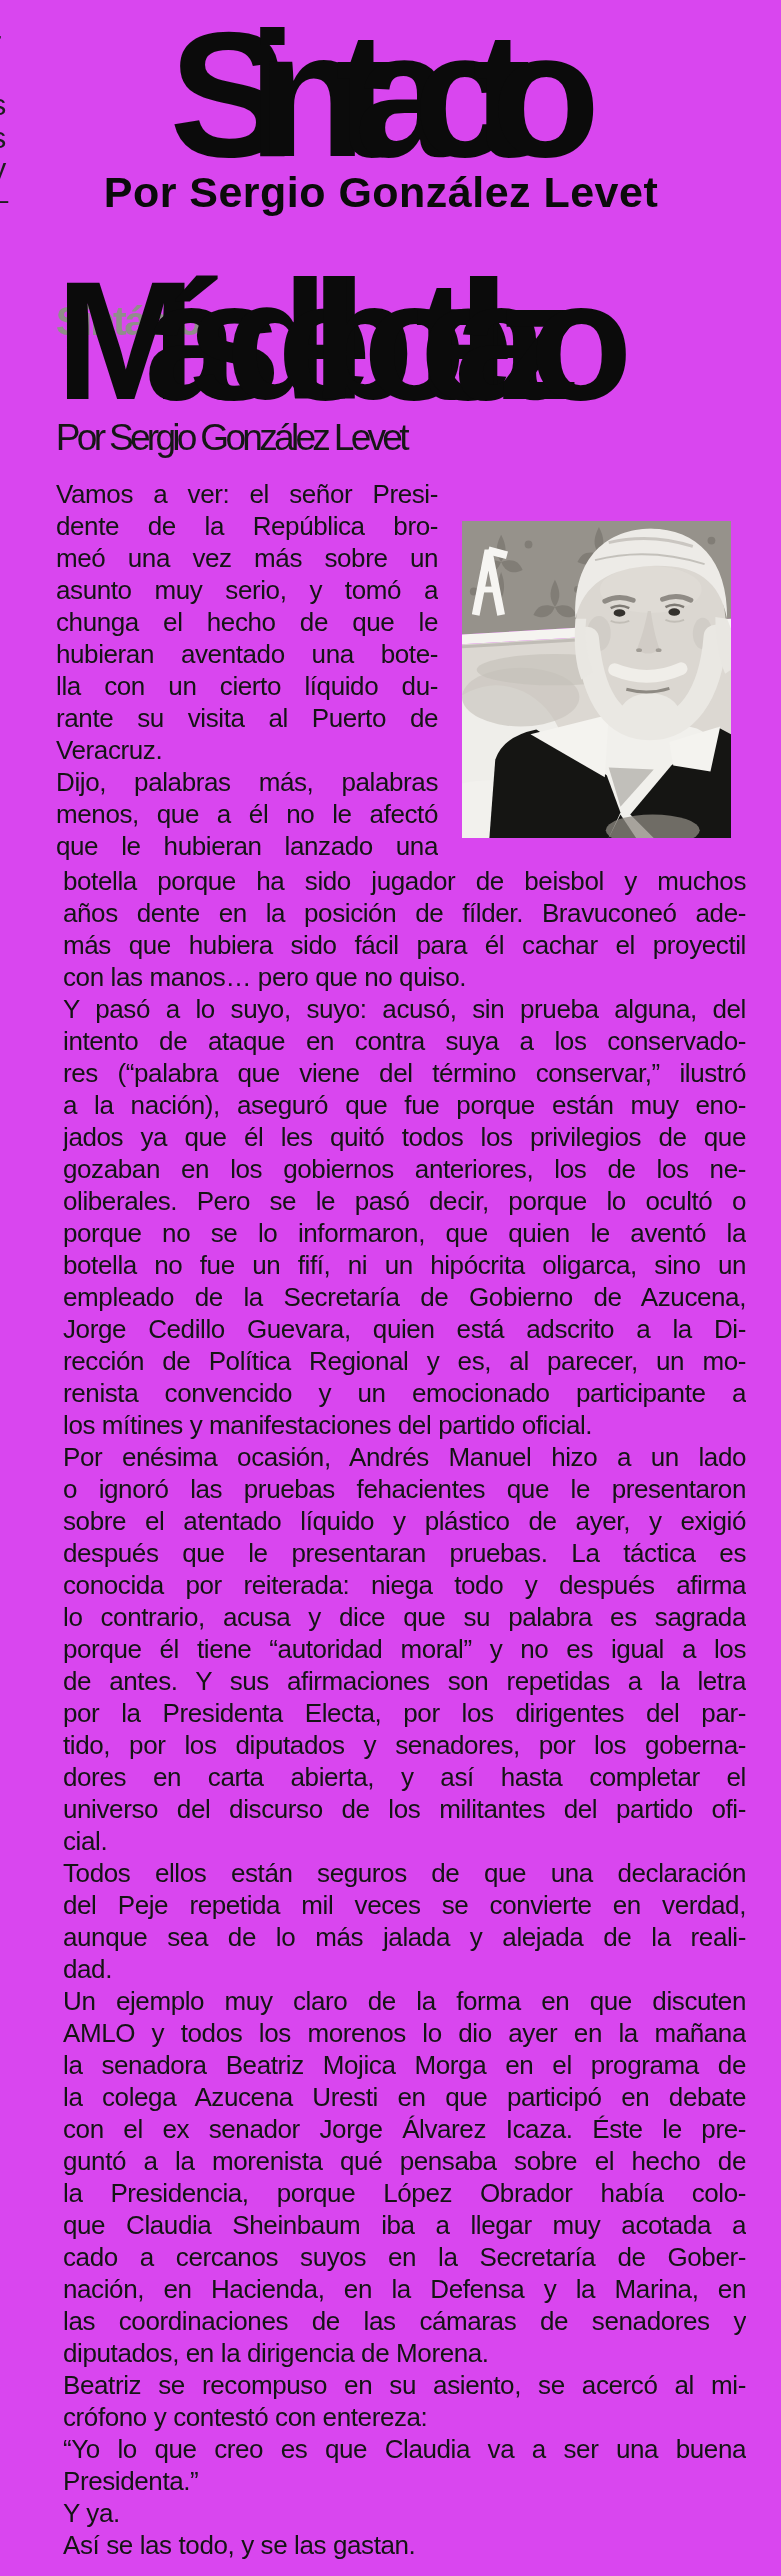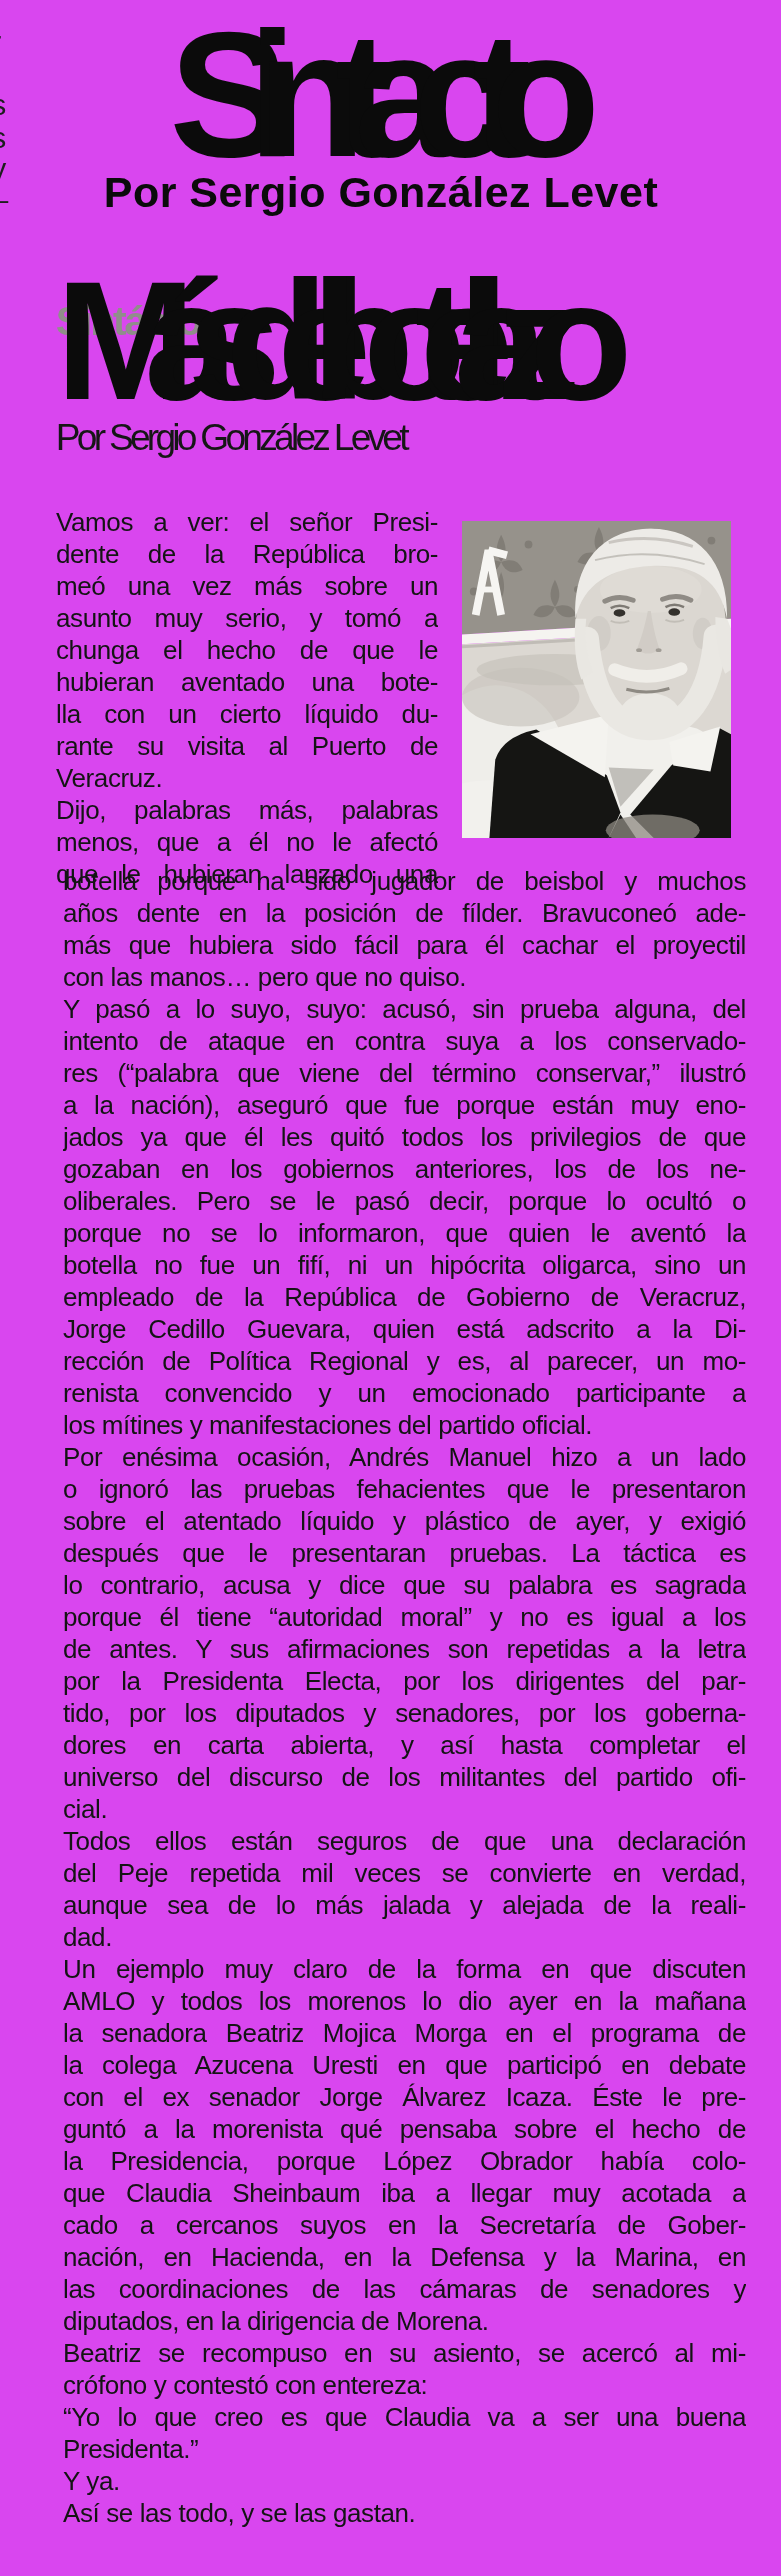--- a/index.html
+++ b/index.html
@@ -6,21 +6,21 @@
   .page{position:relative;width:782px;height:2576px;background:#d946ef;overflow:hidden;
         font-family:"Liberation Sans", sans-serif;color:#121212;}
   
   .edge-frag{position:absolute;left:-8.8px;font-size:30px;font-weight:400;color:#1d1d1d;
              line-height:1;letter-spacing:0;}
   
   .head-svg{position:absolute;left:0;top:0;width:782px;height:469px;}
   .head-svg text{font-family:"Liberation Sans", sans-serif;}
   
   .body-col{position:absolute;left:56px;overflow:hidden;}
-  .body-narrow{top:478px;width:382px;height:387px;margin-top:28px;}
+  .body-narrow{top:478px;width:382px;height:387px;}
   .body-full{top:865px;width:683px;height:1711px;margin-left:7px;}
   .ln{height:32px;line-height:32px;font-size:26px;letter-spacing:-0.4px;
       color:#141414;}
   .j{text-align:justify;text-align-last:justify;}
   .l{text-align:center;text-align-last:left;}
   
   .photo{position:absolute;left:462px;top:521px;width:269px;height:317px;}
 </style>
 </head>
 <body>
@@ -65,29 +65,30 @@
       <div class="ln l">con las manos… pero que no quiso.</div>
       <div class="ln j">Y pasó a lo suyo, suyo: acusó, sin prueba alguna, del</div>
       <div class="ln j">intento de ataque en contra suya a los conservado-</div>
       <div class="ln j">res (“palabra que viene del término conservar,” ilustró</div>
       <div class="ln j">a la nación), aseguró que fue porque están muy eno-</div>
       <div class="ln j">jados ya que él les quitó todos los privilegios de que</div>
       <div class="ln j">gozaban en los gobiernos anteriores, los de los ne-</div>
       <div class="ln j">oliberales. Pero se le pasó decir, porque lo ocultó o</div>
       <div class="ln j">porque no se lo informaron, que quien le aventó la</div>
       <div class="ln j">botella no fue un fifí, ni un hipócrita oligarca, sino un</div>
-      <div class="ln j">empleado de la República de Gobierno de Veracruz,</div>
+      <div class="ln j">empleado de la Secretaría de Gobierno de Azucena,</div>
       <div class="ln j">Jorge Cedillo Guevara, quien está adscrito a la Di-</div>
       <div class="ln j">rección de Política Regional y es, al parecer, un mo-</div>
       <div class="ln j">renista convencido y un emocionado participante a</div>
       <div class="ln l">los mítines y manifestaciones del partido oficial.</div>
       <div class="ln j">Por enésima ocasión, Andrés Manuel hizo a un lado</div>
       <div class="ln j">o ignoró las pruebas fehacientes que le presentaron</div>
       <div class="ln j">sobre el atentado líquido y plástico de ayer, y exigió</div>
       <div class="ln j">después que le presentaran pruebas. La táctica es</div>
+      <div class="ln j">conocida por reiterada: niega todo y después afirma</div>
       <div class="ln j">lo contrario, acusa y dice que su palabra es sagrada</div>
       <div class="ln j">porque él tiene “autoridad moral” y no es igual a los</div>
       <div class="ln j">de antes. Y sus afirmaciones son repetidas a la letra</div>
       <div class="ln j">por la Presidenta Electa, por los dirigentes del par-</div>
       <div class="ln j">tido, por los diputados y senadores, por los goberna-</div>
       <div class="ln j">dores en carta abierta, y así hasta completar el</div>
       <div class="ln j">universo del discurso de los militantes del partido ofi-</div>
       <div class="ln l">cial.</div>
       <div class="ln j">Todos ellos están seguros de que una declaración</div>
       <div class="ln j">del Peje repetida mil veces se convierte en verdad,</div>

